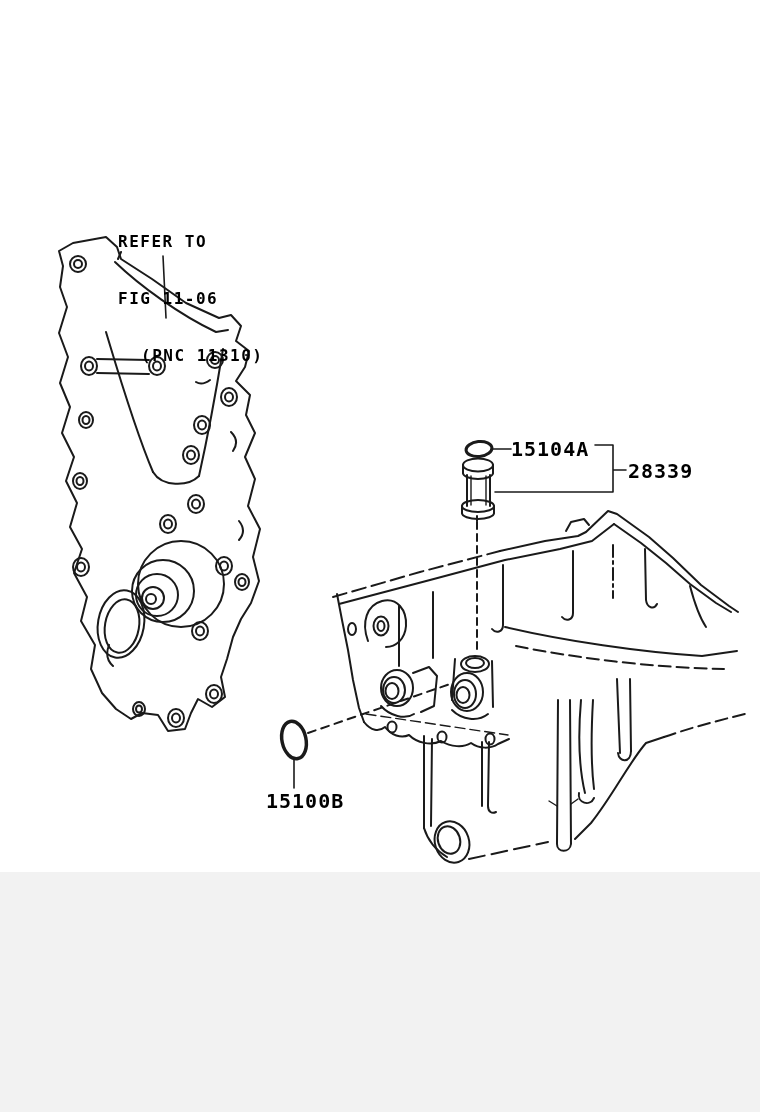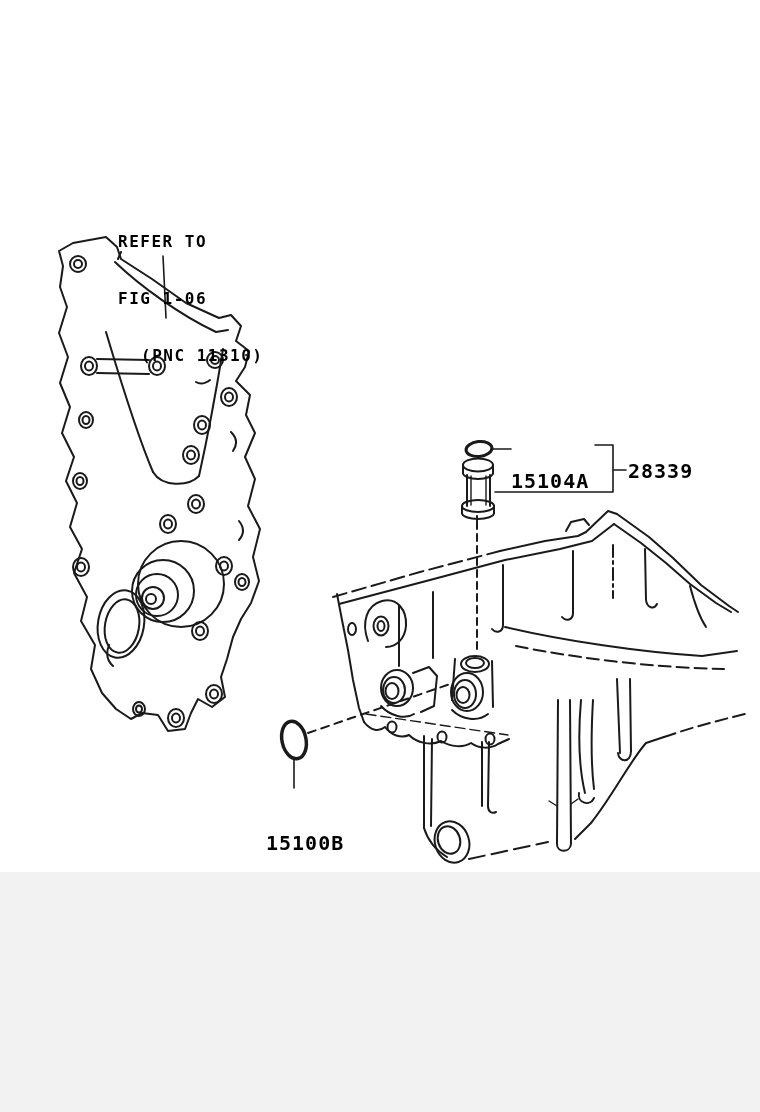--- a/index.html
+++ b/index.html
@@ -18,23 +18,23 @@
     font:700 16px "DejaVu Sans Mono", monospace;
     letter-spacing:1.5px;line-height:19px;
   }
   .ref-note .ln{display:block;padding-left:28px;}
   .ref-note .ind{padding-left:5px;}
   .part-label{
     font:700 20px "DejaVu Sans Mono", monospace;
     letter-spacing:1px;
     cursor:default;
   }
-  .lbl-15104a{left:511px;top:437px;margin-top:32px;}
+  .lbl-15104a{left:511px;top:437px;}
   .lbl-15104{left:628px;top:459px;}
-  .lbl-15100b{left:266px;top:831px;}
+  .lbl-15100b{left:266px;top:789px;}
   .fig-code{
     left:694px;top:1080px;
     font:400 15px "DejaVu Sans", "Liberation Sans", sans-serif;
     letter-spacing:0.5px;
   }
   path,ellipse,circle,line{vector-effect:non-scaling-stroke;}
 </style>
 </head>
 <body>
 
@@ -209,21 +209,21 @@
         <path d="M595,445 L613,445 L613,492 L495,492 M613,470 L626,470"></path>
         <path d="M477,522 L477,654" stroke-dasharray="7 5" stroke-width="2"></path>
         <path d="M294,760 L294,788"></path>
         <path d="M308,733 L453,683" stroke-dasharray="8 6" stroke-width="2"></path>
       </g>
     </g>
   </svg>
 
   <div class="txt ref-note">
     <span class="ln ind">REFER TO</span>
-    <span class="ln ind">FIG 1-06</span>
+    <span class="ln ind">FIG 11-06</span>
     <span class="ln">(PNC 11310)</span>
   </div>
 
   <div class="txt part-label lbl-15104a">15104A</div>
   <div class="txt part-label lbl-15104">28339</div>
   <div class="txt part-label lbl-15100b">15100B</div>
 
   <div class="txt fig-code">151778B</div>
 
 </div>

